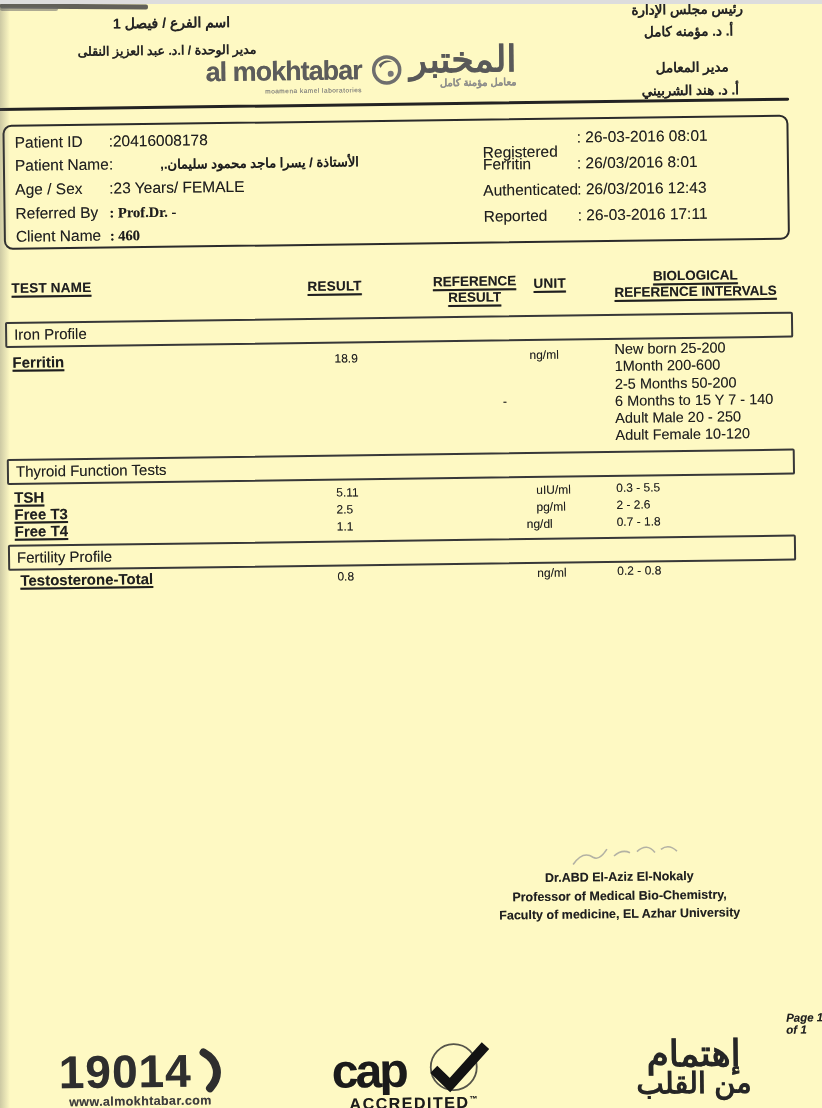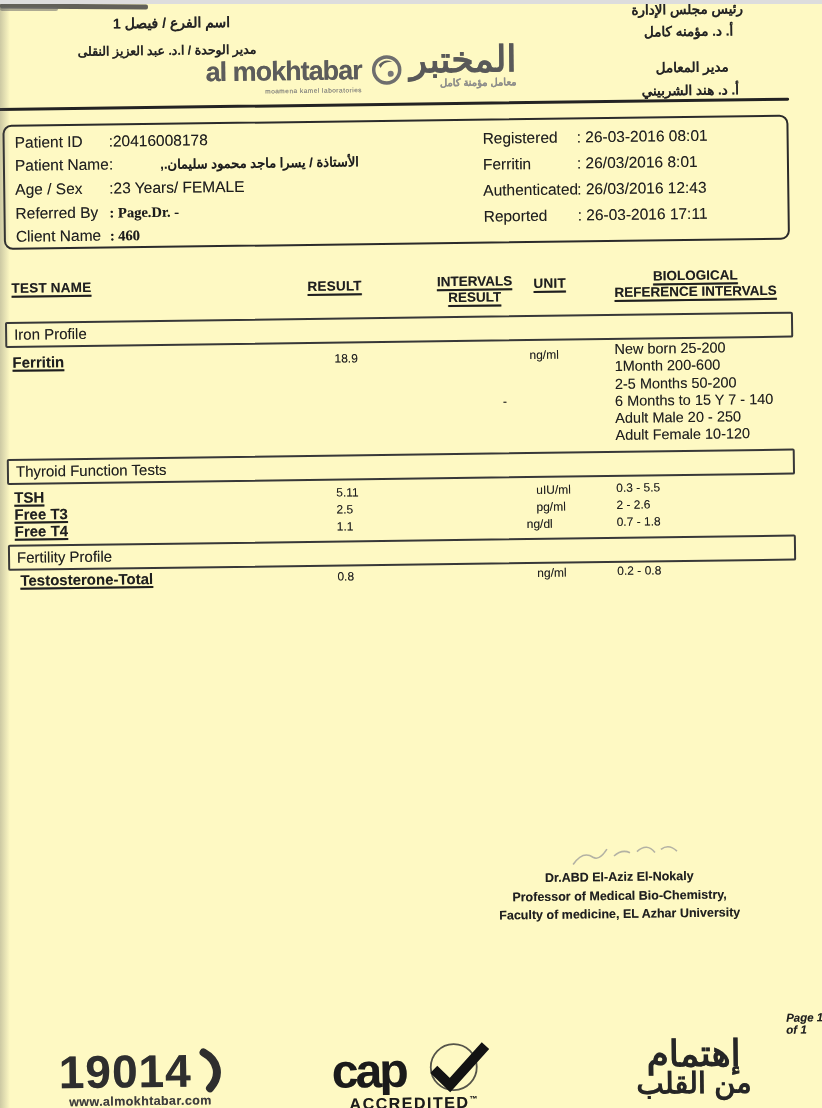--- a/index.html
+++ b/index.html
@@ -107,38 +107,38 @@
     <div class="abs hr"></div>
 
     <div class="abs pbox">
       <div class="lbl" style="top:7px">Patient ID</div>
       <div class="val" style="top:7px">:20416008178</div>
       <div class="lbl" style="top:30px">Patient Name:</div>
       <div class="val arval" style="top:32px">الأستاذة / يسرا ماجد محمود سليمان.,</div>
       <div class="lbl" style="top:54px">Age / Sex</div>
       <div class="val" style="top:54px">:23 Years/  FEMALE</div>
       <div class="lbl" style="top:78px">Referred By</div>
-      <div class="val serifb" style="top:79px">: Page.Dr. -</div>
+      <div class="val serifb" style="top:79px">: Prof.Dr. -</div>
       <div class="lbl" style="top:101px">Client Name</div>
       <div class="val serifb" style="top:102px">: 460</div>
 
-      <div class="dlbl" style="top:9px">Registered</div>
+      <div class="dlbl" style="top:23px">Registered</div>
       <div class="dval" style="top:9px">:  26-03-2016 08:01</div>
       <div class="dlbl" style="top:35px">Ferritin</div>
       <div class="dval" style="top:35px">:  26/03/2016  8:01</div>
       <div class="dlbl" style="top:61px">Authenticated</div>
       <div class="dval" style="top:61px">:  26/03/2016 12:43</div>
       <div class="dlbl" style="top:87px">Reported</div>
       <div class="dval" style="top:87px">:  26-03-2016 17:11</div>
     </div>
 
     <div class="abs th" style="left:15px;  top:277px">TEST NAME</div>
     <div class="abs th" style="left:311px; top:279px">RESULT</div>
     <div class="abs th2" style="left:434px; top:276px; width:88px">
-      <span>INTERVALS</span><br>
+      <span>REFERENCE</span><br>
       <span>RESULT</span>
     </div>
     <div class="abs th" style="left:537px; top:279px">UNIT</div>
     <div class="abs th2" style="left:603px; top:273px; width:192px">
       <span>BIOLOGICAL</span><br>
       <span>REFERENCE INTERVALS</span>
     </div>
 
     <div class="abs sbar" style="top:318px">Iron Profile</div>
     <div class="abs tname" style="left:15px; top:350px">Ferritin</div>

